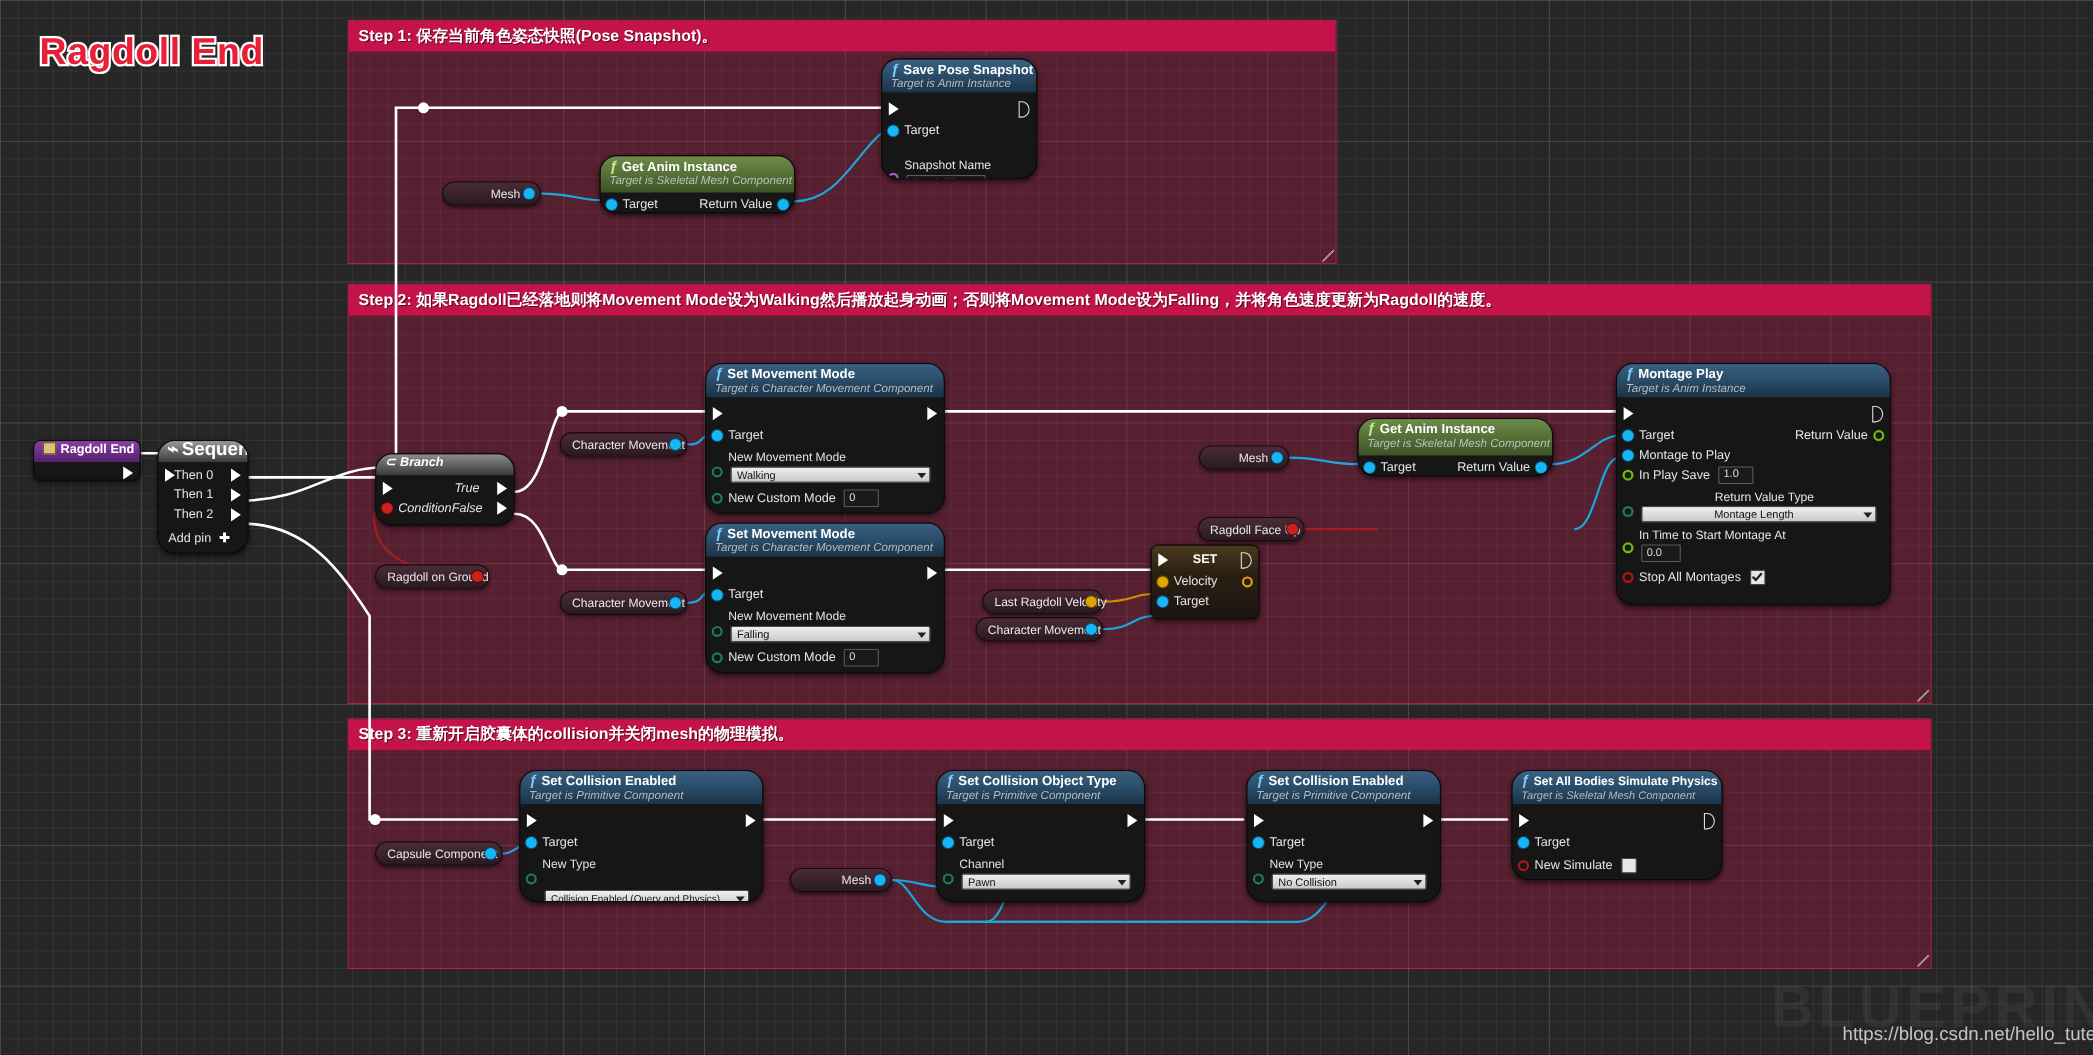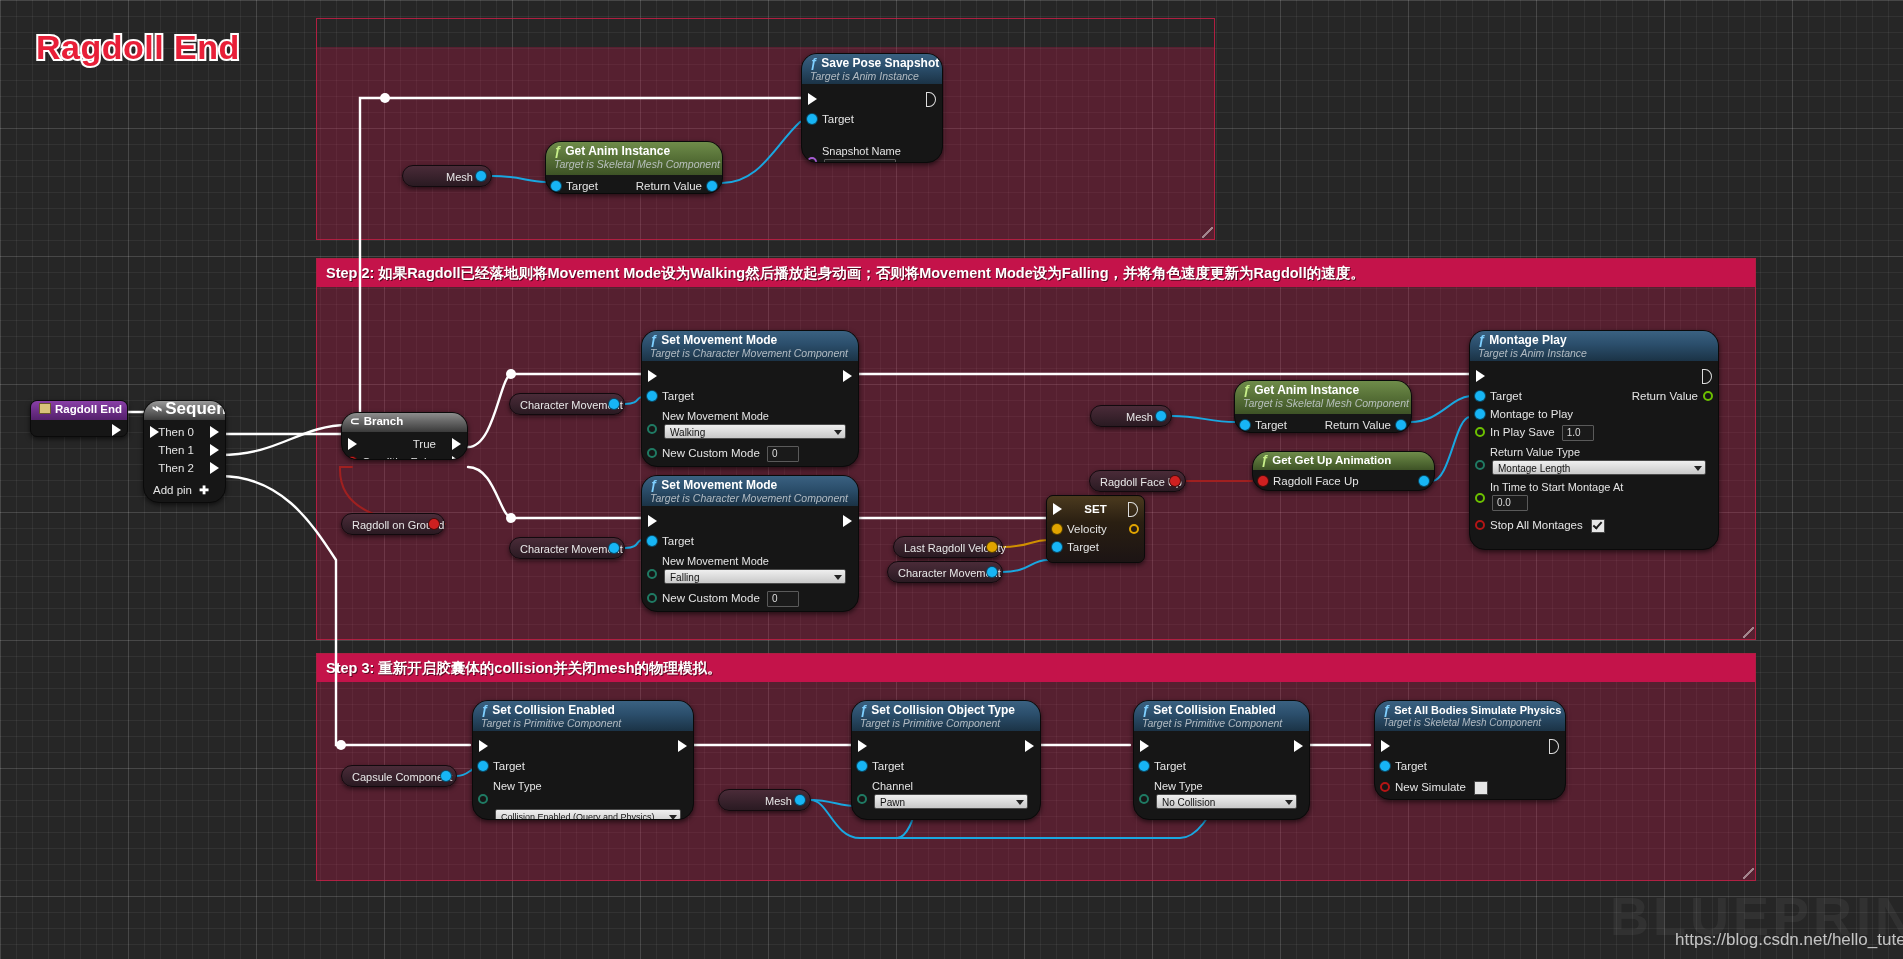--- a/index.html
+++ b/index.html
@@ -102,20 +102,21 @@
      color:rgba(255,255,255,.055);letter-spacing:4px;}
   .urltxt{position:absolute;font-size:17px;color:rgba(255,255,255,.72);}
 </style>
 </head>
 <body>
 
 <div id="stage">
 
   <div class="comment" style="left:316px;top:18px;width:899px;height:222px;">
     <div class="cbody"></div>
+    <div class="chead">Step 1: 保存当前角色姿态快照(Pose Snapshot)。</div>
     <div class="grip"></div>
   </div>
 
   <div class="comment" style="left:316px;top:258px;width:1440px;height:382px;">
     <div class="cbody"></div>
     <div class="chead">Step 2: 如果Ragdoll已经落地则将Movement Mode设为Walking然后播放起身动画；否则将Movement Mode设为Falling，并将角色速度更新为Ragdoll的速度。</div>
     <div class="grip"></div>
   </div>
 
   <div class="comment" style="left:316px;top:653px;width:1440px;height:228px;">
@@ -272,21 +273,21 @@
         <span class="lbl" style="margin-right:11px;">Then 2</span>
         <span class="exec right"></span>
       </div>
       <div class="row r" style="margin-top:4px;">
         <span class="lbl" style="margin-right:4px;">Add pin</span>
         <span style="color:#fff;font-weight:bold;">✚</span>
       </div>
     </div>
   </div>
 
-  <div class="node branch" style="left:341px;top:412px;width:127px;height:48px;">
+  <div class="node branch" style="left:341px;top:412px;width:127px;height:66px;font-style:italic;">
     <div class="hdr" style="height:19px;padding-top:1px;">
       <div class="title" style="font-size:11.5px;">
         <span style="margin-right:4px;">⊂</span><span>Branch</span>
       </div>
     </div>
     <div class="body" style="padding:3px 0 4px 0;">
       <div class="row r">
         <span class="exec left"></span>
         <span class="lbl" style="margin-right:11px;">True</span>
         <span class="exec right"></span>
@@ -420,33 +421,20 @@
         <span class="lbl" style="float:right;margin-right:11px;">Return Value</span>
       </div>
     </div>
   </div>
 
   <div class="varnode" style="left:1090px;top:405px;width:82px;">
     <span>Mesh</span>
     <span class="pin blue"></span>
   </div>
 
-  <div class="node pure" style="left:1252px;top:451px;width:183px;height:40px;">
-    <div class="hdr" style="height:18px;padding-top:1px;">
-      <div class="title" style="font-size:11.5px;"><span class="ficon">ƒ</span><span>Get Get Up Animation</span></div>
-    </div>
-    <div class="body" style="padding:2px 0 4px 0;">
-      <div class="row">
-        <span class="pin left red"></span>
-        <span class="lbl" style="margin-left:11px;">Ragdoll Face Up</span>
-        <span class="pin right blue"></span>
-        <span class="lbl" style="float:right;margin-right:11px;">Return Value</span>
-      </div>
-    </div>
-  </div>
 
   <div class="varnode" style="left:1089px;top:470px;width:97px;">
     <span>Ragdoll Face Up</span>
     <span class="pin red"></span>
   </div>
 
   <div class="node fn" style="left:1469px;top:330px;width:250px;height:220px;">
     <div class="hdr">
       <div class="title"><span class="ficon">ƒ</span><span>Montage Play</span></div>
       <div class="sub">Target is Anim Instance</div>
@@ -464,21 +452,21 @@
       </div>
       <div class="row l">
         <span class="pin left blue"></span>
         <span class="lbl">Montage to Play</span>
       </div>
       <div class="row l">
         <span class="pin left hollowlime"></span>
         <span class="lbl">In Play Save</span>
         <span class="txtf" style="margin-left:4px;">1.0</span>
       </div>
-      <div style="position:relative;margin-top:4px;">
+      <div style="position:relative;margin-top:4px;text-align:center;">
         <span class="pin left hollowgreen" style="top:15px;"></span>
         <div class="fieldlabel">Return Value Type</div>
         <div style="padding:0 12px 0 22px;margin-top:1px;">
           <div class="combo">
             <span>Montage Length</span>
             <span class="arw"></span>
           </div>
         </div>
       </div>
       <div style="position:relative;margin-top:5px;">

